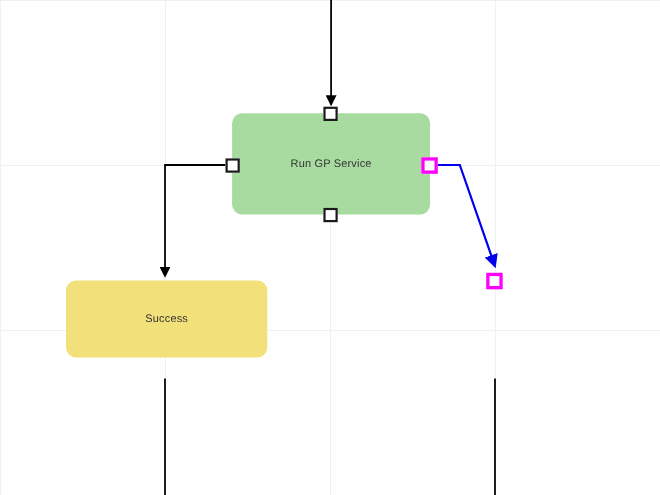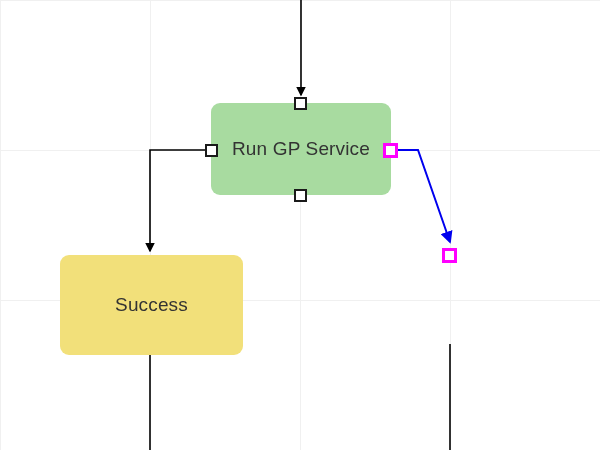--- a/index.html
+++ b/index.html
@@ -31,39 +31,39 @@
     pointer-events: none;
   }
   .node {
     position: absolute;
     box-sizing: border-box;
     border-radius: 9px;
     display: flex;
     align-items: center;
     justify-content: center;
     color: #333333;
-    font-size: 19px;
+    font-size: 10px;
     letter-spacing: 0.15px;
     user-select: none;
   }
   .node-label {
     pointer-events: none;
   }
   #node-run-gp-service {
     left: 211px;
     top: 103px;
     width: 180px;
     height: 92px;
     background: #a8dba0;
   }
   #node-success {
     left: 60px;
     top: 255px;
     width: 183px;
-    height: 100px;
+    height: 70px;
     background: #f2e07a;
   }
   #node-failure {
     left: 360px;
     top: 255px;
     width: 183px;
     height: 89px;
     background: #f2e07a;
   }
   .port {

